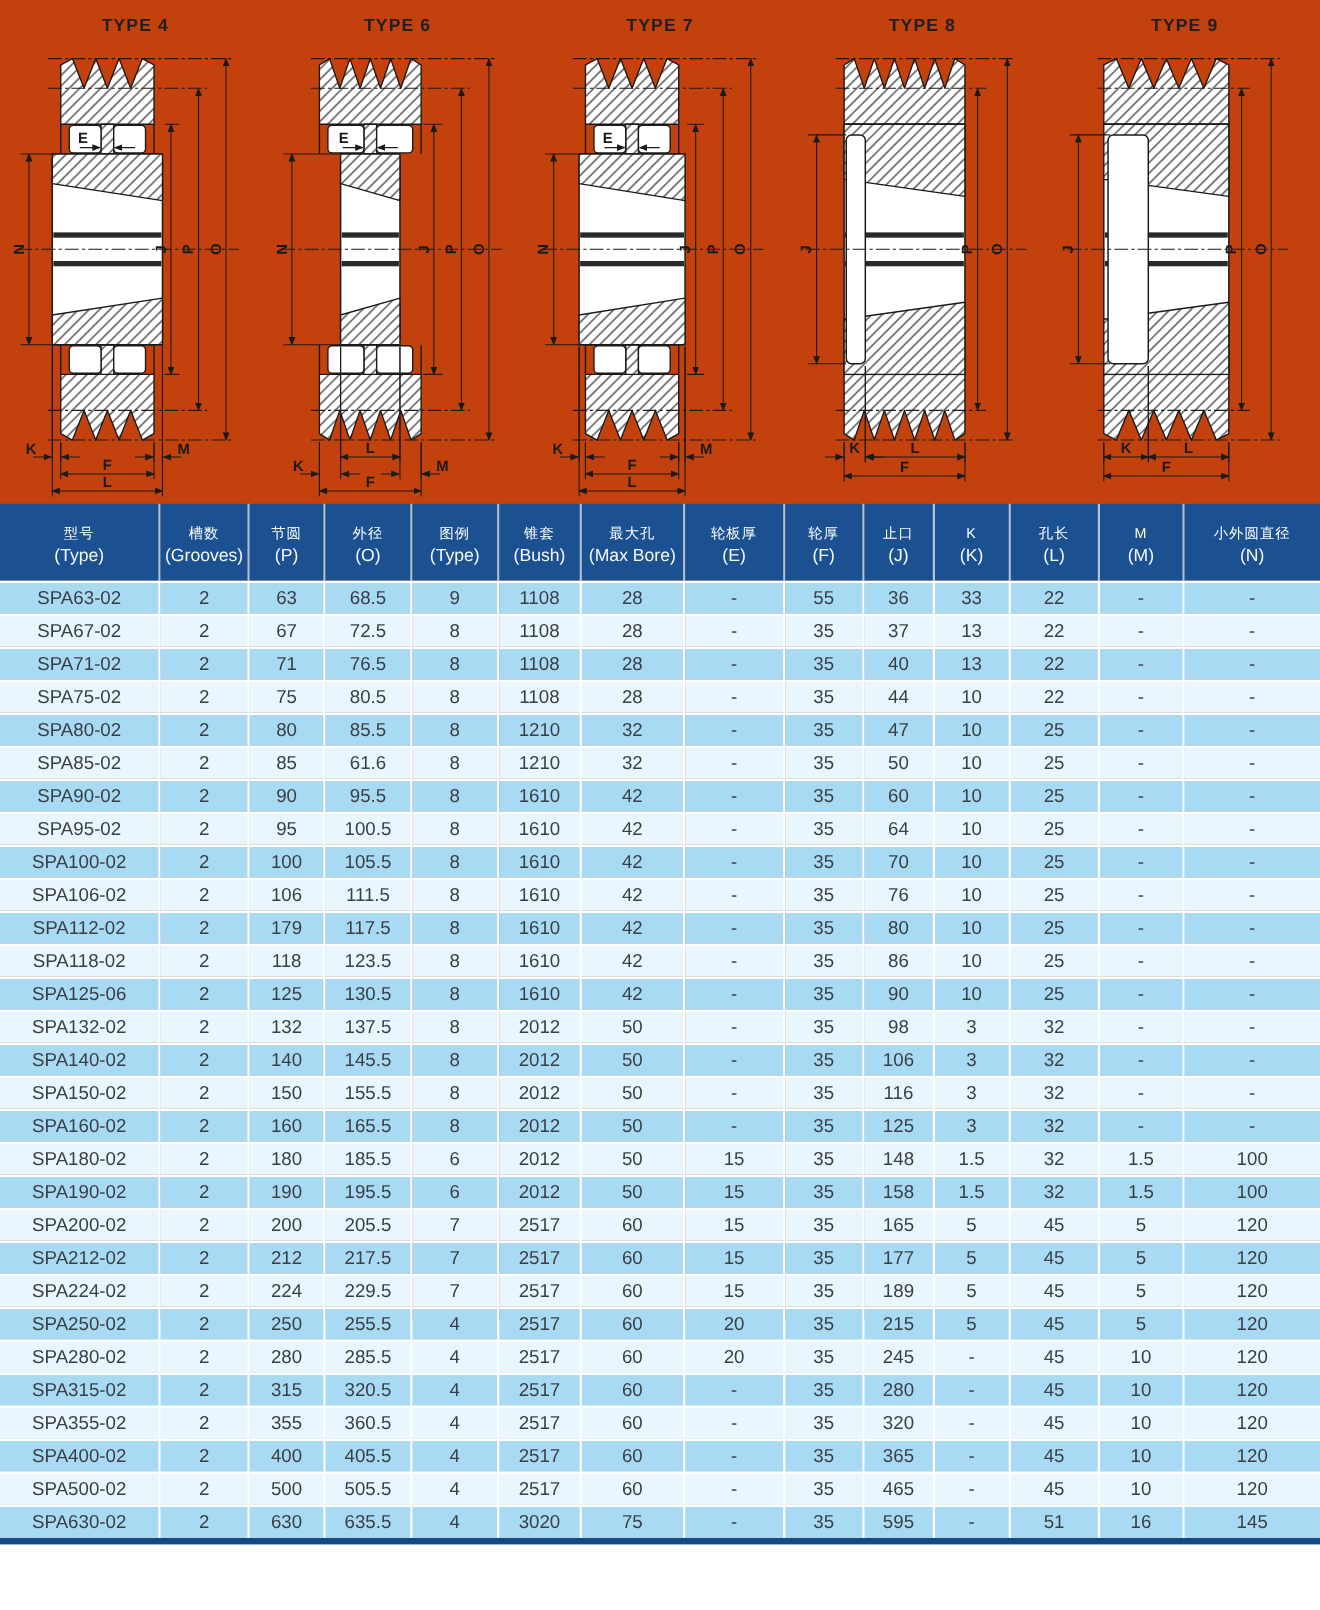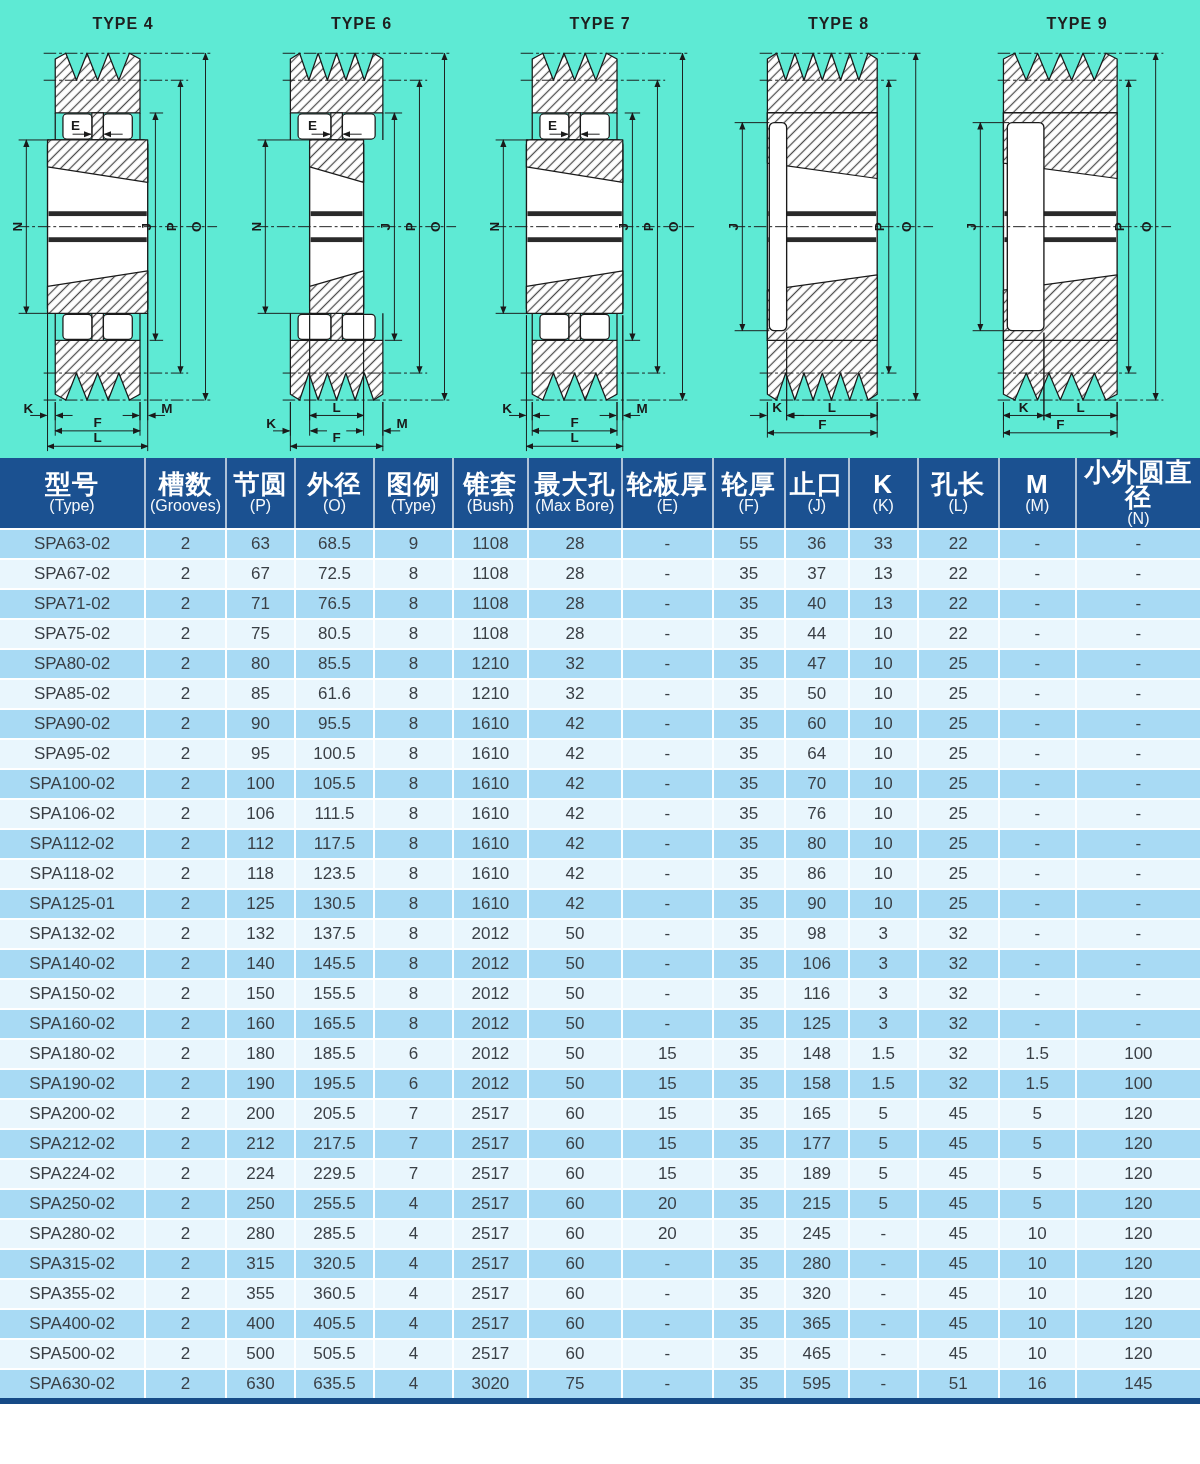--- a/index.html
+++ b/index.html
@@ -1,21 +1,21 @@
 <!DOCTYPE html>
 <html style="--header-bg: #1b5191; --row-dark: #a8daf4; --row-light: #e9f6fd; --table-border: #164a86; --cell-text: #3a3f45;"><head>
 <meta charset="utf-8">
 <style>
   * { margin:0; padding:0; box-sizing:border-box; }
   html,body { background:#fff; }
   body {
     width:1200px; height:1464px; overflow:hidden;
     font-family:"Liberation Sans","DejaVu Sans",sans-serif;
   }
-  .page { width:1200px; height:1200px; background:#5eead4; }
+  .page { width:1200px; height:1200px; background:#c2410c; }
 
   
   .diagrams {
     display:flex; height:458px; width:1200px; overflow:hidden;
     justify-content:space-between; padding:0 4px;
   }
   .diagram { width:238px; display:flex; flex-direction:column; align-items:center; }
   .diagram-title {
     margin:14px 0 0 0; font-size:16px; font-weight:bold; color:#1f1f1f;
     letter-spacing:1px; height:20px; line-height:20px;
@@ -26,21 +26,21 @@
   table.spec {
     width:1200px; border-collapse:separate; border-spacing:0;
     table-layout:fixed; border-bottom:6px solid var(--table-border,#164a86);
   }
   table.spec th {
     background:var(--header-bg,#1b5191); color:#fff; height:70px;
     border-right:2px solid rgba(255,255,255,.65); vertical-align:middle;
     padding:0; text-align:center;
   }
   table.spec th:last-child { border-right:none; }
-  .hcn { font-size:26px; font-weight:bold; line-height:25px; letter-spacing:1px; }
+  .hcn { font-size:13px; font-weight:normal; line-height:25px; letter-spacing:1px; }
   .hen { font-size:16px; font-weight:normal; line-height:17px; opacity:.96; }
   table.spec td {
     height:30px; text-align:center; vertical-align:middle;
     font-size:17px; color:var(--cell-text,#3a3f45);
     border-right:2px solid #fff; border-top:2px solid #fff; padding:0;
     white-space:nowrap;
   }
   table.spec td:last-child { border-right:none; }
   table.spec tbody tr:nth-child(odd)  td { background:var(--row-dark,#a8daf4); }
   table.spec tbody tr:nth-child(even) td { background:var(--row-light,#e9f6fd); }
@@ -578,21 +578,21 @@
           <td>35</td>
           <td>76</td>
           <td>10</td>
           <td>25</td>
           <td>-</td>
           <td>-</td>
         </tr>
         <tr>
           <td>SPA112-02</td>
           <td>2</td>
-          <td>112</td>
+          <td>179</td>
           <td>117.5</td>
           <td>8</td>
           <td>1610</td>
           <td>42</td>
           <td>-</td>
           <td>35</td>
           <td>80</td>
           <td>10</td>
           <td>25</td>
           <td>-</td>
@@ -608,21 +608,21 @@
           <td>42</td>
           <td>-</td>
           <td>35</td>
           <td>86</td>
           <td>10</td>
           <td>25</td>
           <td>-</td>
           <td>-</td>
         </tr>
         <tr>
-          <td>SPA125-01</td>
+          <td>SPA125-06</td>
           <td>2</td>
           <td>125</td>
           <td>130.5</td>
           <td>8</td>
           <td>1610</td>
           <td>42</td>
           <td>-</td>
           <td>35</td>
           <td>90</td>
           <td>10</td>

